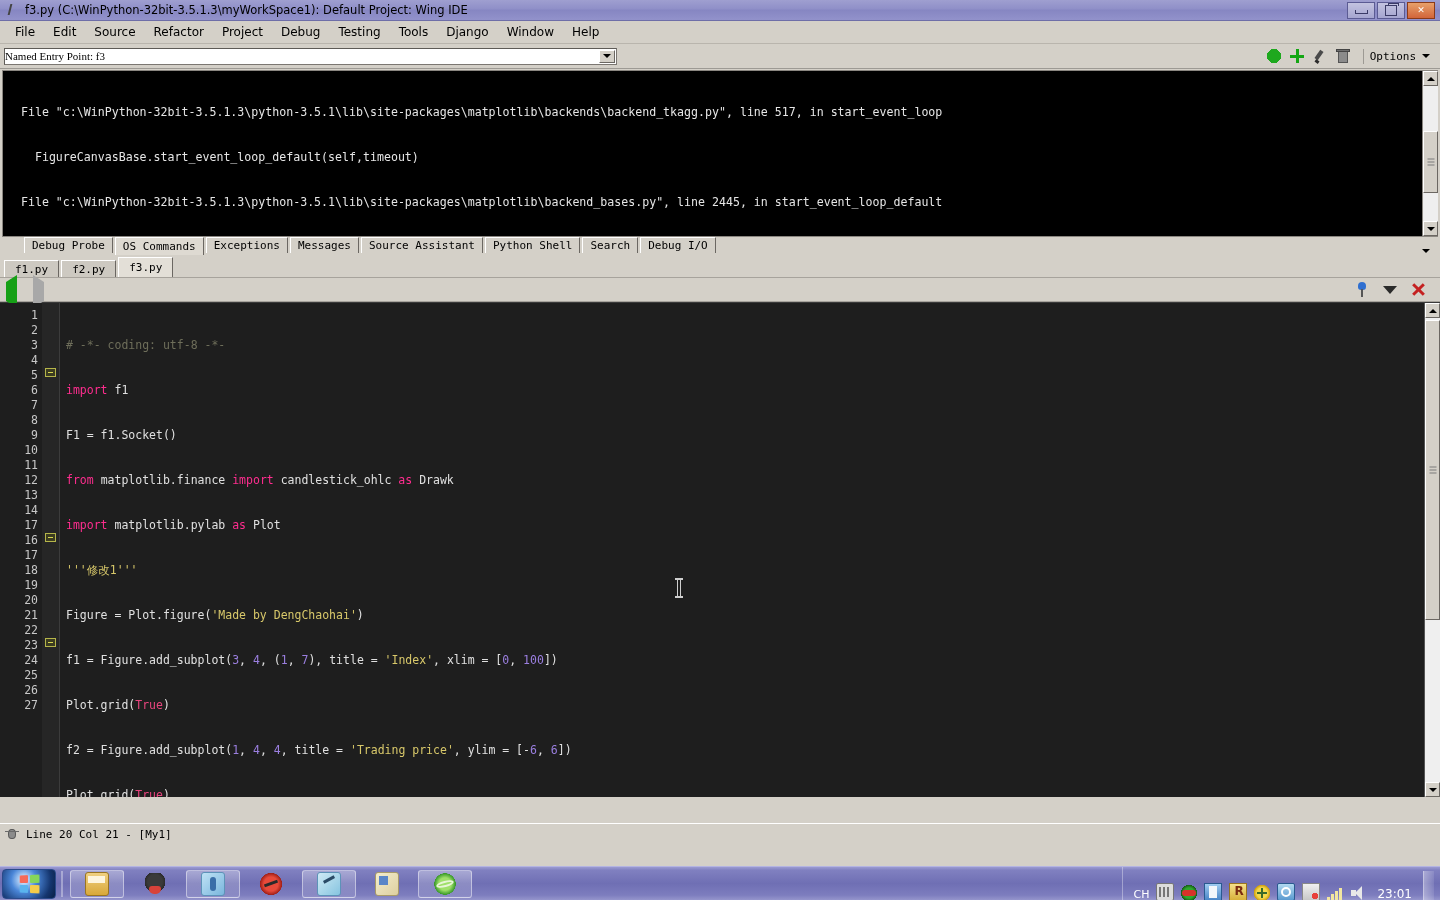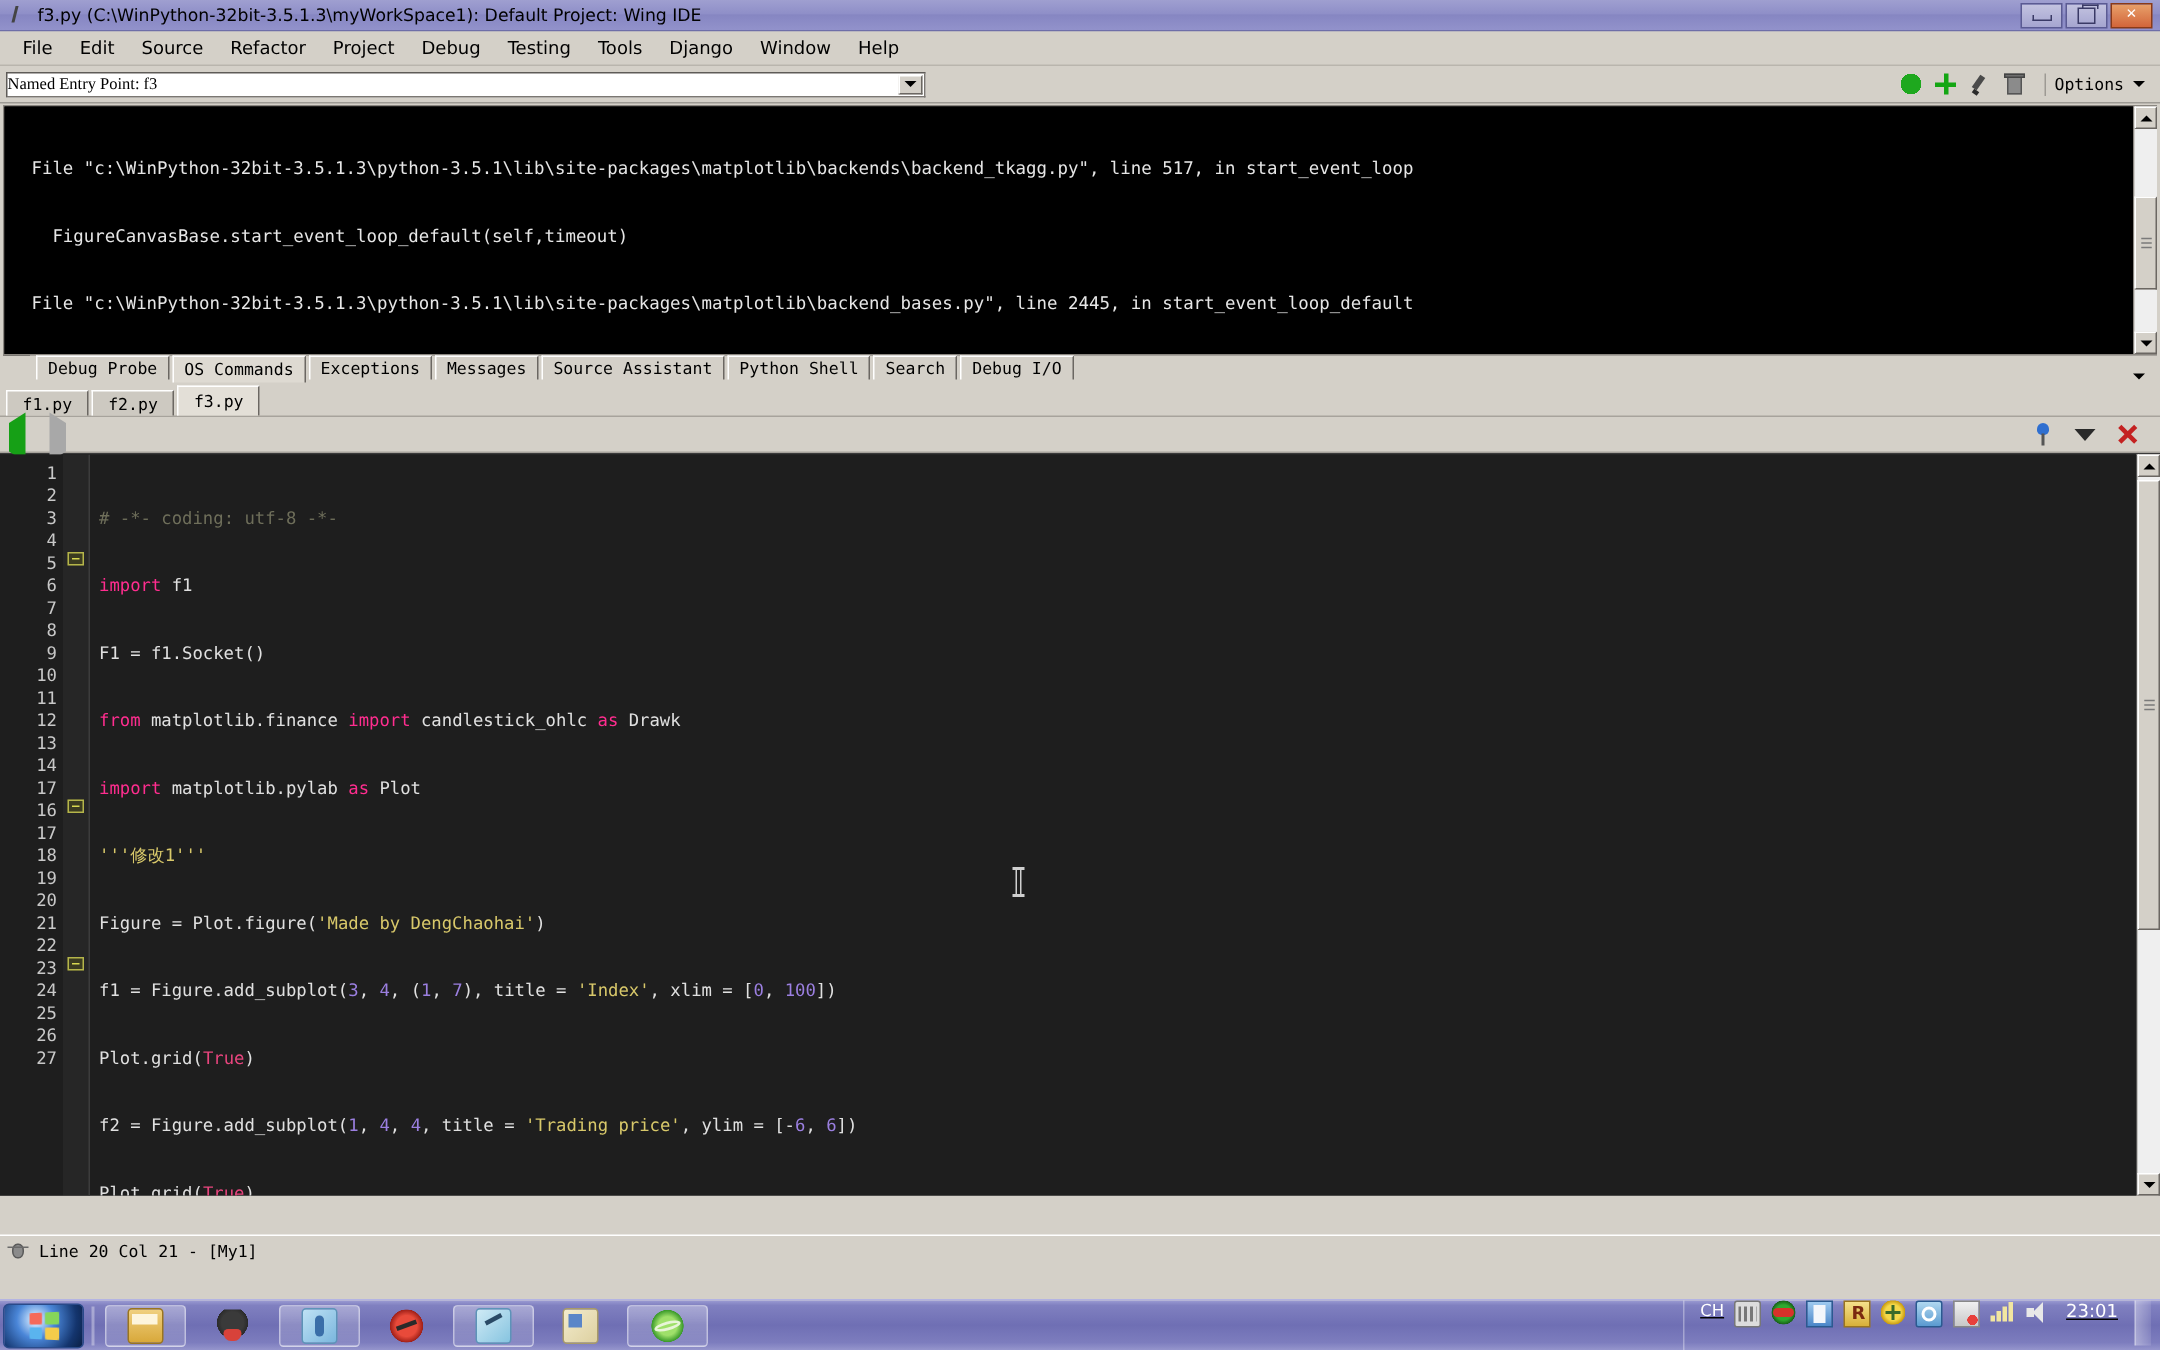--- a/index.html
+++ b/index.html
@@ -271,24 +271,23 @@
   .ic-person::after{content:"";position:absolute;left:8px;top:4px;width:6px;height:14px;background:#3a6ea8;border-radius:3px;}
   .ic-red{background:radial-gradient(circle at 50% 50%,#e84a3a 0 45%,#a02018 70%,transparent 72%);}
   .ic-red::after{content:"";position:absolute;left:4px;top:9px;width:14px;height:3px;background:#2a2a2a;transform:rotate(-20deg);}
   .ic-wing{background:linear-gradient(135deg,#cfeaf5,#86c4e0);border:1px solid #5d93b8;}
   .ic-wing::after{content:"";position:absolute;left:5px;top:5px;width:12px;height:3px;background:#2a4a66;transform:rotate(-28deg);}
   .ic-tool{background:linear-gradient(135deg,#f3eccd,#ddd0a0);border:1px solid #a89a68;}
   .ic-tool::after{content:"";position:absolute;left:3px;top:3px;width:9px;height:9px;background:#5a86c8;}
   .ic-ie{background:radial-gradient(circle at 50% 50%,#9fe06a 0 40%,#3a9a2a 68%,transparent 70%);}
   .ic-ie::after{content:"";position:absolute;left:2px;top:8px;width:18px;height:6px;border:2px solid #e8f5d8;border-radius:50%;transform:rotate(-15deg);box-sizing:border-box;}
   .tray{
-    margin-left:auto;display:flex;align-items:flex-start;gap:7px;
+    margin-left:auto;display:flex;align-items:flex-end;gap:7px;
     padding:0 6px 0 10px;height:34px;
     border-left:1px solid rgba(255,255,255,.35);
-    text-decoration:underline;
   }
   .traytxt{font-family:"DejaVu Sans",sans-serif;font-size:11px;color:#fff;}
   .trayico{width:16px;height:16px;position:relative;flex:0 0 auto;}
   .ic-kbd{background:#dcdcdc;border:1px solid #777;border-radius:2px;}
   .ic-kbd::after{content:"";position:absolute;left:2px;top:3px;right:2px;bottom:3px;
     background:repeating-linear-gradient(to right,#777 0 2px,transparent 2px 4px);}
   .ic-t1{background:radial-gradient(circle at 50% 50%,#2fa82f 0 45%,#186018 70%,transparent 72%);}
   .ic-t1::after{content:"";position:absolute;left:1px;top:5px;width:14px;height:6px;background:#d8322a;border-radius:3px;}
   .ic-t2{background:linear-gradient(to bottom,#9ecaf0,#4a86c8);border:1px solid #2a5a90;}
   .ic-t2::after{content:"";position:absolute;left:4px;top:2px;width:8px;height:12px;background:#f2f6fb;}

